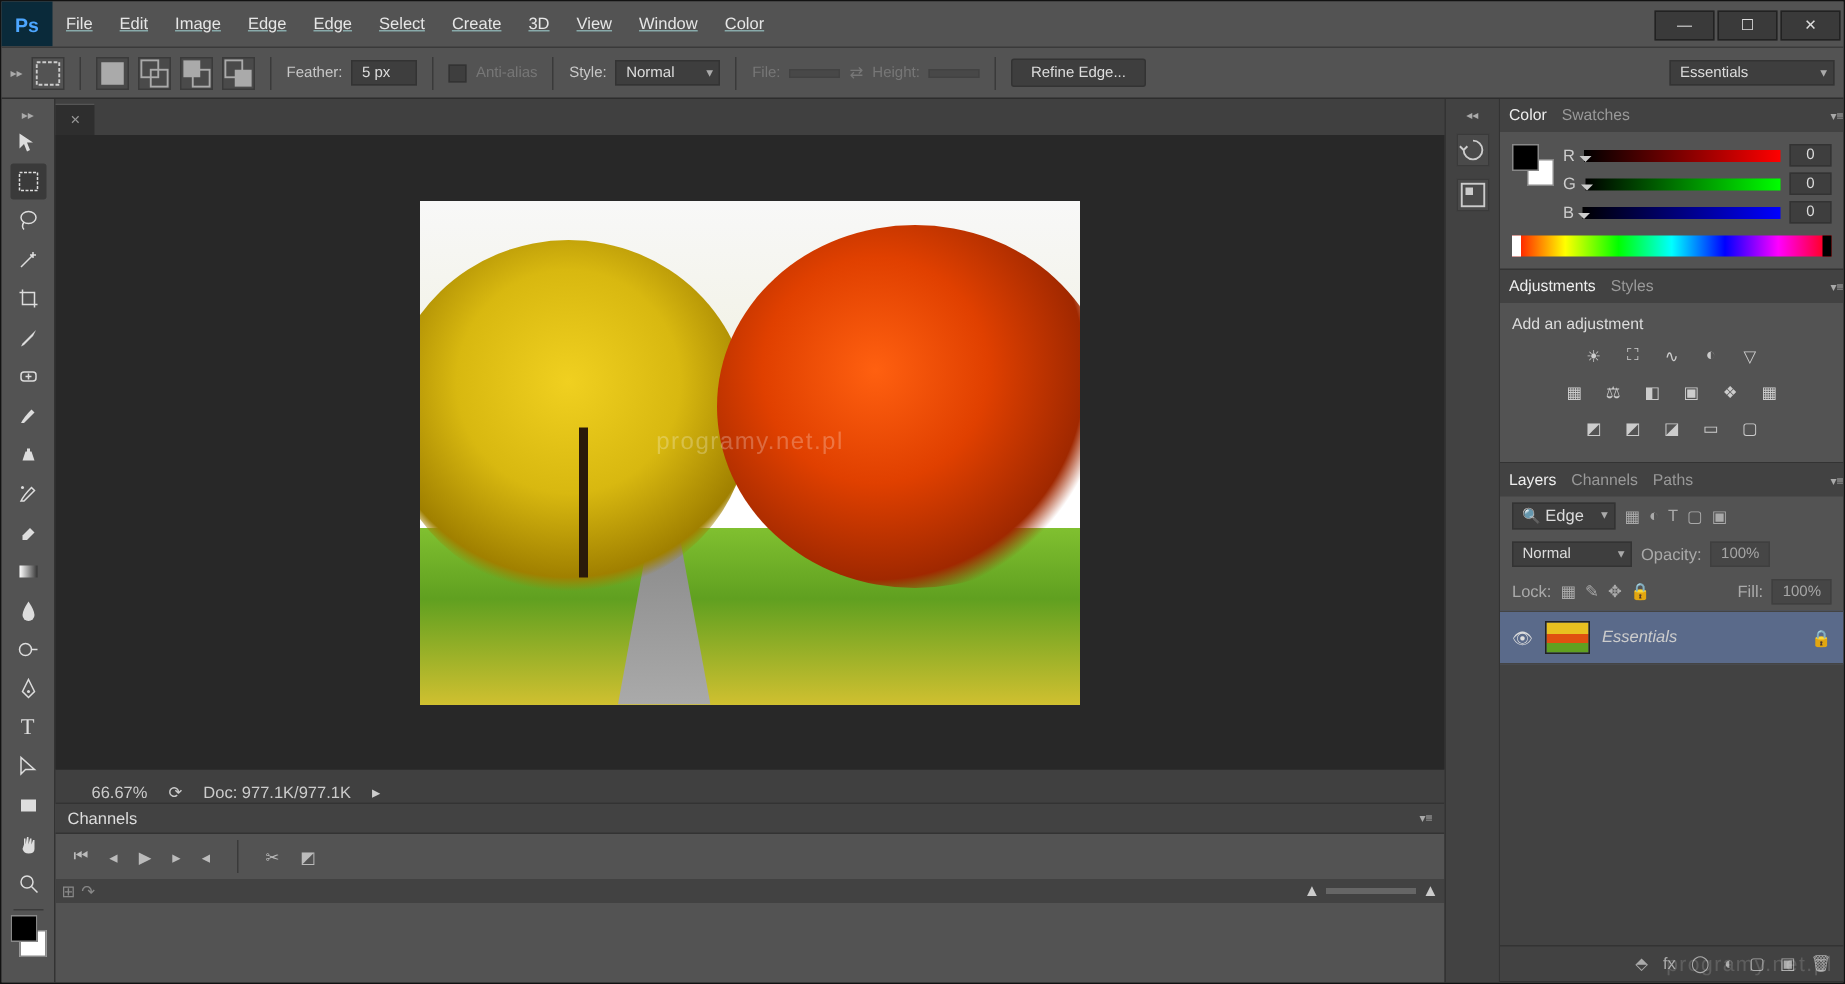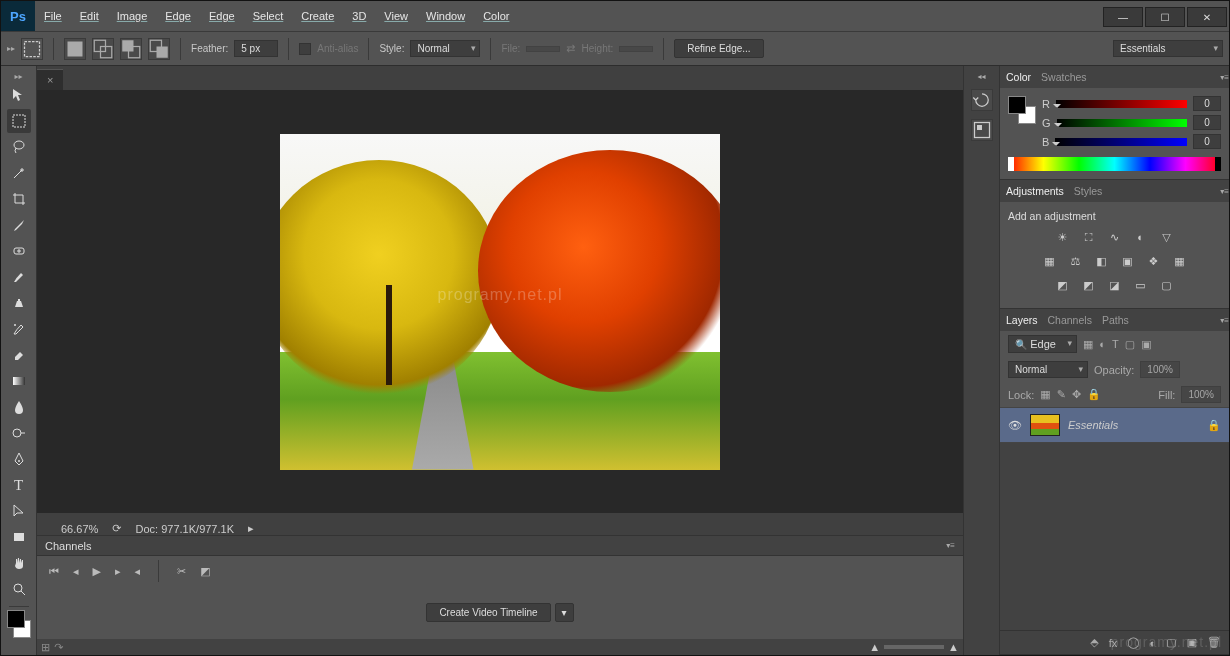--- a/index.html
+++ b/index.html
@@ -314,26 +314,20 @@
         <div class="timeline-ctrl">
           <span>⏮</span>
           <span>◂</span>
           <span>▶</span>
           <span>▸</span>
           <span>◂</span>
           <div class="sep"></div>
           <span>✂</span>
           <span>◩</span>
         </div>
-        <div class="timeline-body">
-          <div class="tl-btn">
-            <div class="btn-pill">Create Video Timeline</div>
-            <div class="btn-pill" style="padding:3px 6px">▾</div>
-          </div>
-        </div>
         <div class="hscroll">
           <span style="color:#888">⊞</span>
           <span style="color:#888">↷</span>
           <div style="flex:1"></div>
           <span>▲</span>
           <div style="width:60px;height:4px;background:#666"></div>
           <span>▲</span>
         </div>
       </div>
     </div>

